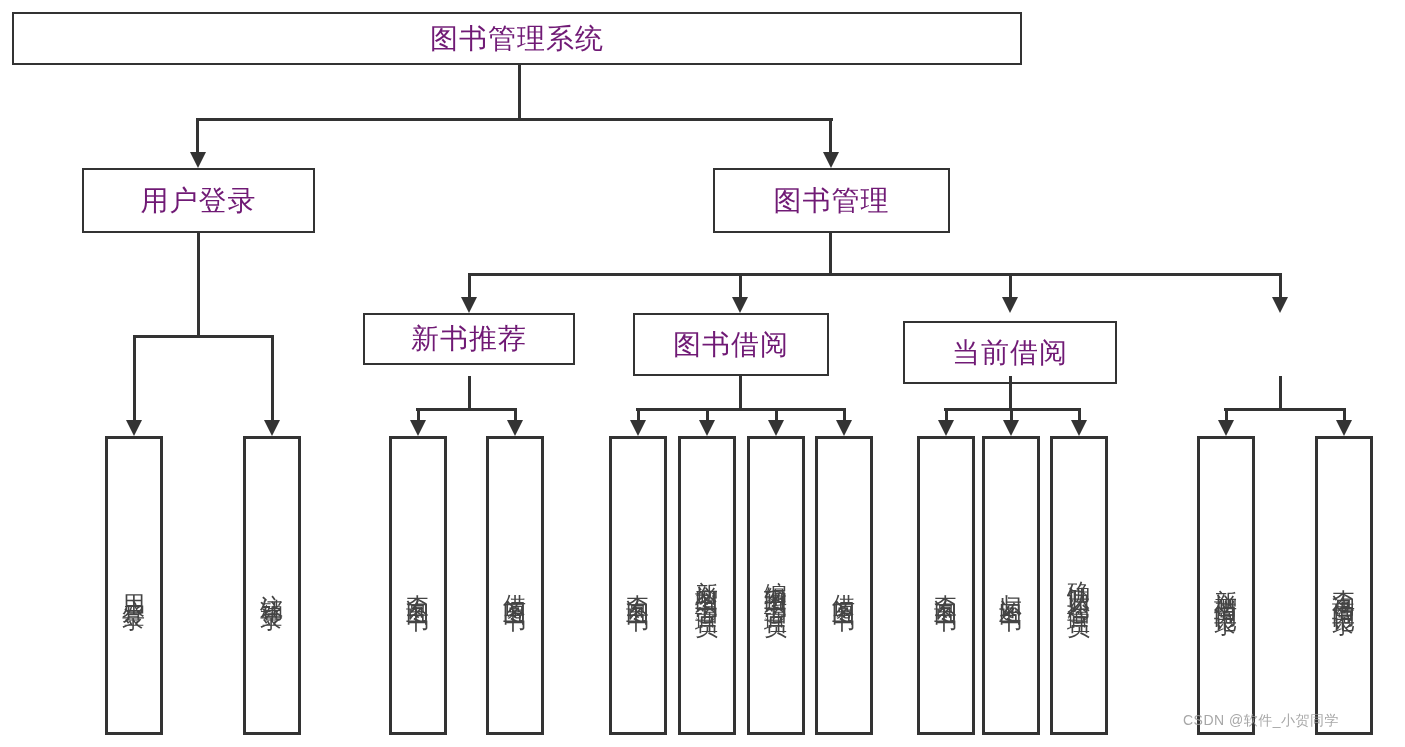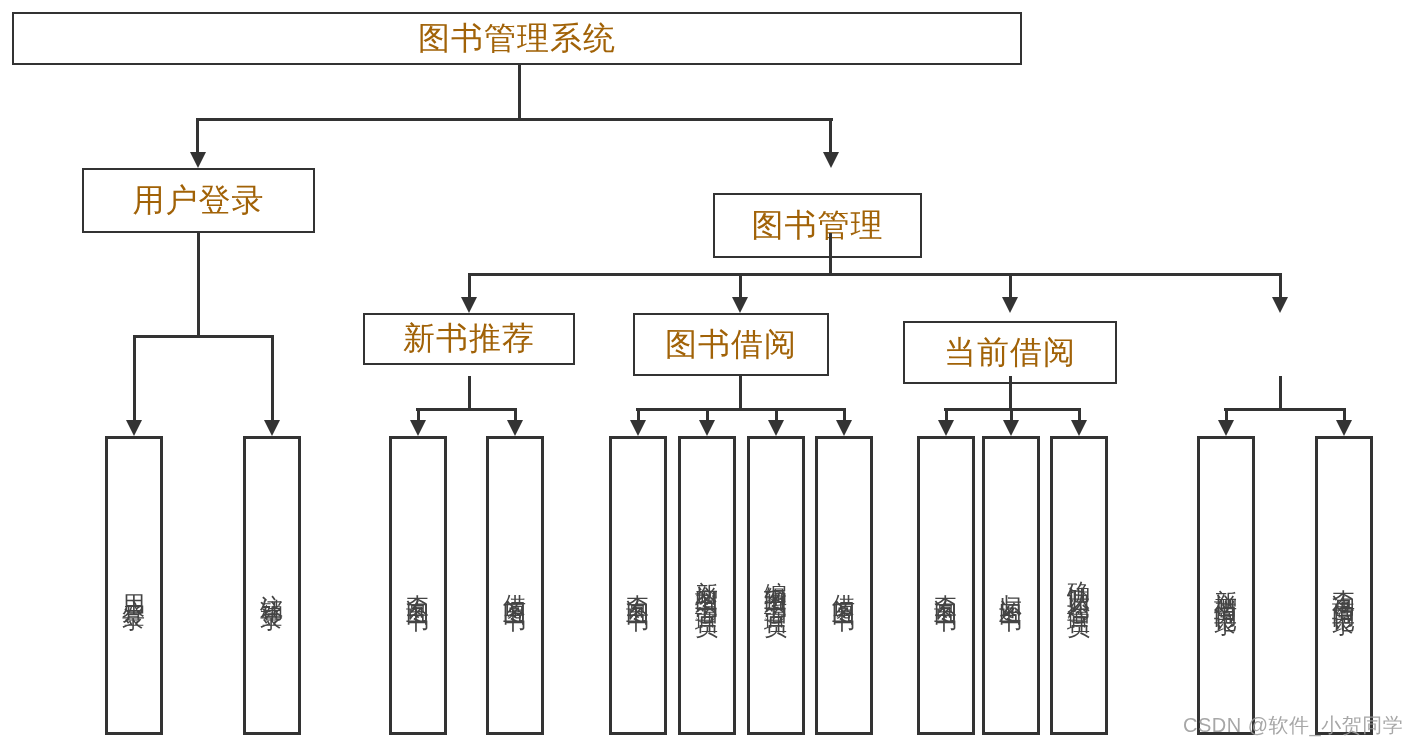--- a/index.html
+++ b/index.html
@@ -3,38 +3,38 @@
 <meta charset="utf-8">
 <style>
   html,body{margin:0;padding:0;background:#ffffff;}
   #stage{
     position:relative;width:1405px;height:747px;background:#ffffff;overflow:hidden;
     font-family:"Liberation Sans","DejaVu Sans",sans-serif;color:#444444;
   }
   .box{
     position:absolute;box-sizing:border-box;border:2px solid #333333;background:#ffffff;
     display:flex;align-items:center;justify-content:center;
-    font-size:32px;color:#a16207;letter-spacing:1px;white-space:nowrap;
+    font-size:28px;color:#701a75;letter-spacing:1px;white-space:nowrap;
   }
   .leaf{
     position:absolute;box-sizing:border-box;border:3px solid #333333;background:#ffffff;
     writing-mode:vertical-rl;text-orientation:mixed;text-align:center;
     font-size:23px;line-height:52px;letter-spacing:5px;color:#444444;
     width:58px;height:299px;top:436px;overflow:hidden;
   }
   .h-line{position:absolute;height:3px;background:#333333;}
   .v-line{position:absolute;width:3px;background:#333333;}
   .arrow{
     position:absolute;width:0;height:0;
     border-left:8px solid transparent;border-right:8px solid transparent;
     border-top:16px solid #333333;
   }
   #watermark{
     position:absolute;left:1183px;top:712px;z-index:5;
-    font-size:20px;color:#9b9b9b;opacity:.88;letter-spacing:.5px;white-space:nowrap;
+    font-size:14px;color:#9b9b9b;opacity:.88;letter-spacing:.5px;white-space:nowrap;
   }
 </style>
 </head>
 <body>
 
 <div id="stage">
 
   <div class="box" style="left:12px;top:12px;width:1010px;height:53px;">
     <span>图书管理系统</span>
   </div>
@@ -42,21 +42,21 @@
   <div class="v-line" style="left:518px;top:65px;height:53px;"></div>
   <div class="h-line" style="left:197px;top:118px;width:636px;"></div>
   <div class="v-line" style="left:196px;top:118px;height:34px;"></div>
   <div class="arrow" style="left:190px;top:152px;"></div>
   <div class="v-line" style="left:829px;top:118px;height:34px;"></div>
   <div class="arrow" style="left:823px;top:152px;"></div>
 
   <div class="box" style="left:82px;top:168px;width:233px;height:65px;">
     <span>用户登录</span>
   </div>
-  <div class="box" style="left:713px;top:168px;width:209px;height:65px;margin-top:25px;">
+  <div class="box" style="left:713px;top:168px;width:237px;height:65px;">
     <span>图书管理</span>
   </div>
 
   <div class="v-line" style="left:197px;top:233px;height:102px;"></div>
   <div class="h-line" style="left:133px;top:335px;width:141px;"></div>
   <div class="v-line" style="left:133px;top:335px;height:85px;"></div>
   <div class="arrow" style="left:126px;top:420px;"></div>
   <div class="v-line" style="left:271px;top:335px;height:85px;"></div>
   <div class="arrow" style="left:264px;top:420px;"></div>
 

